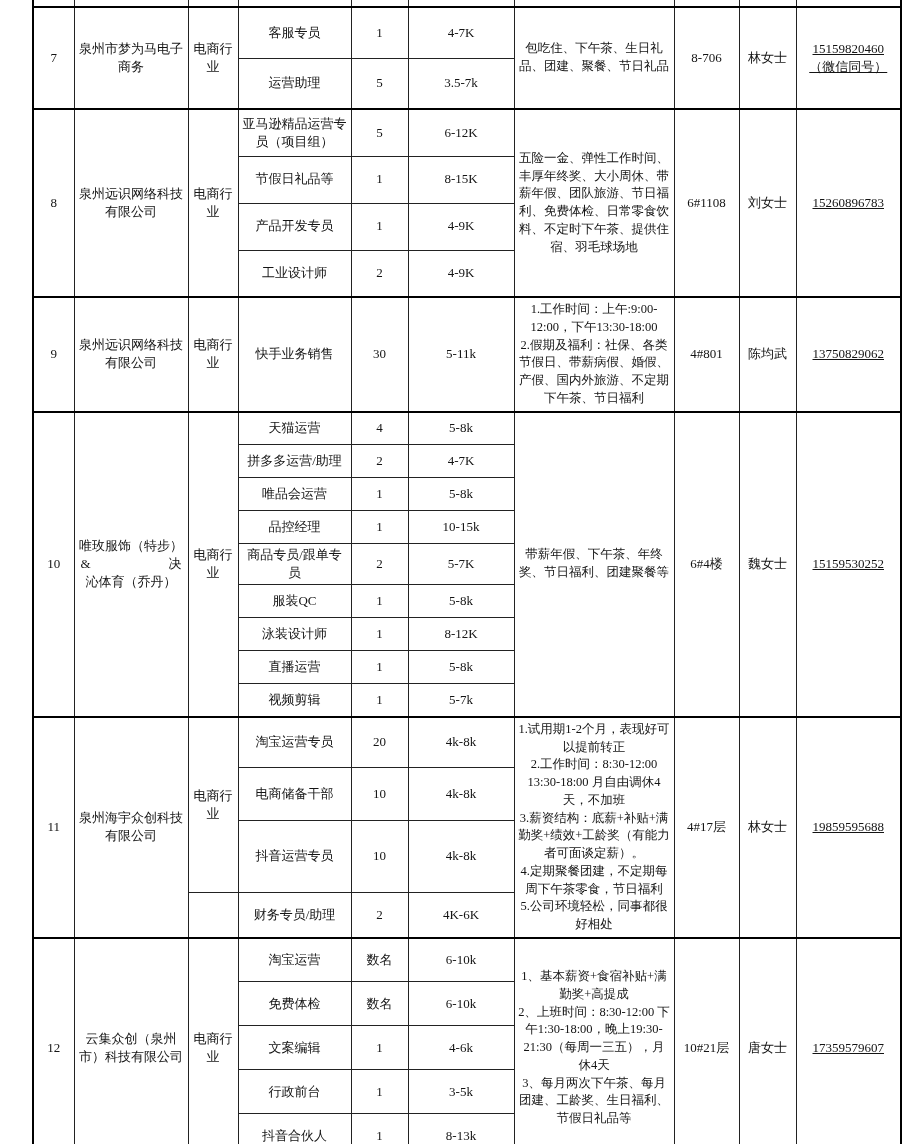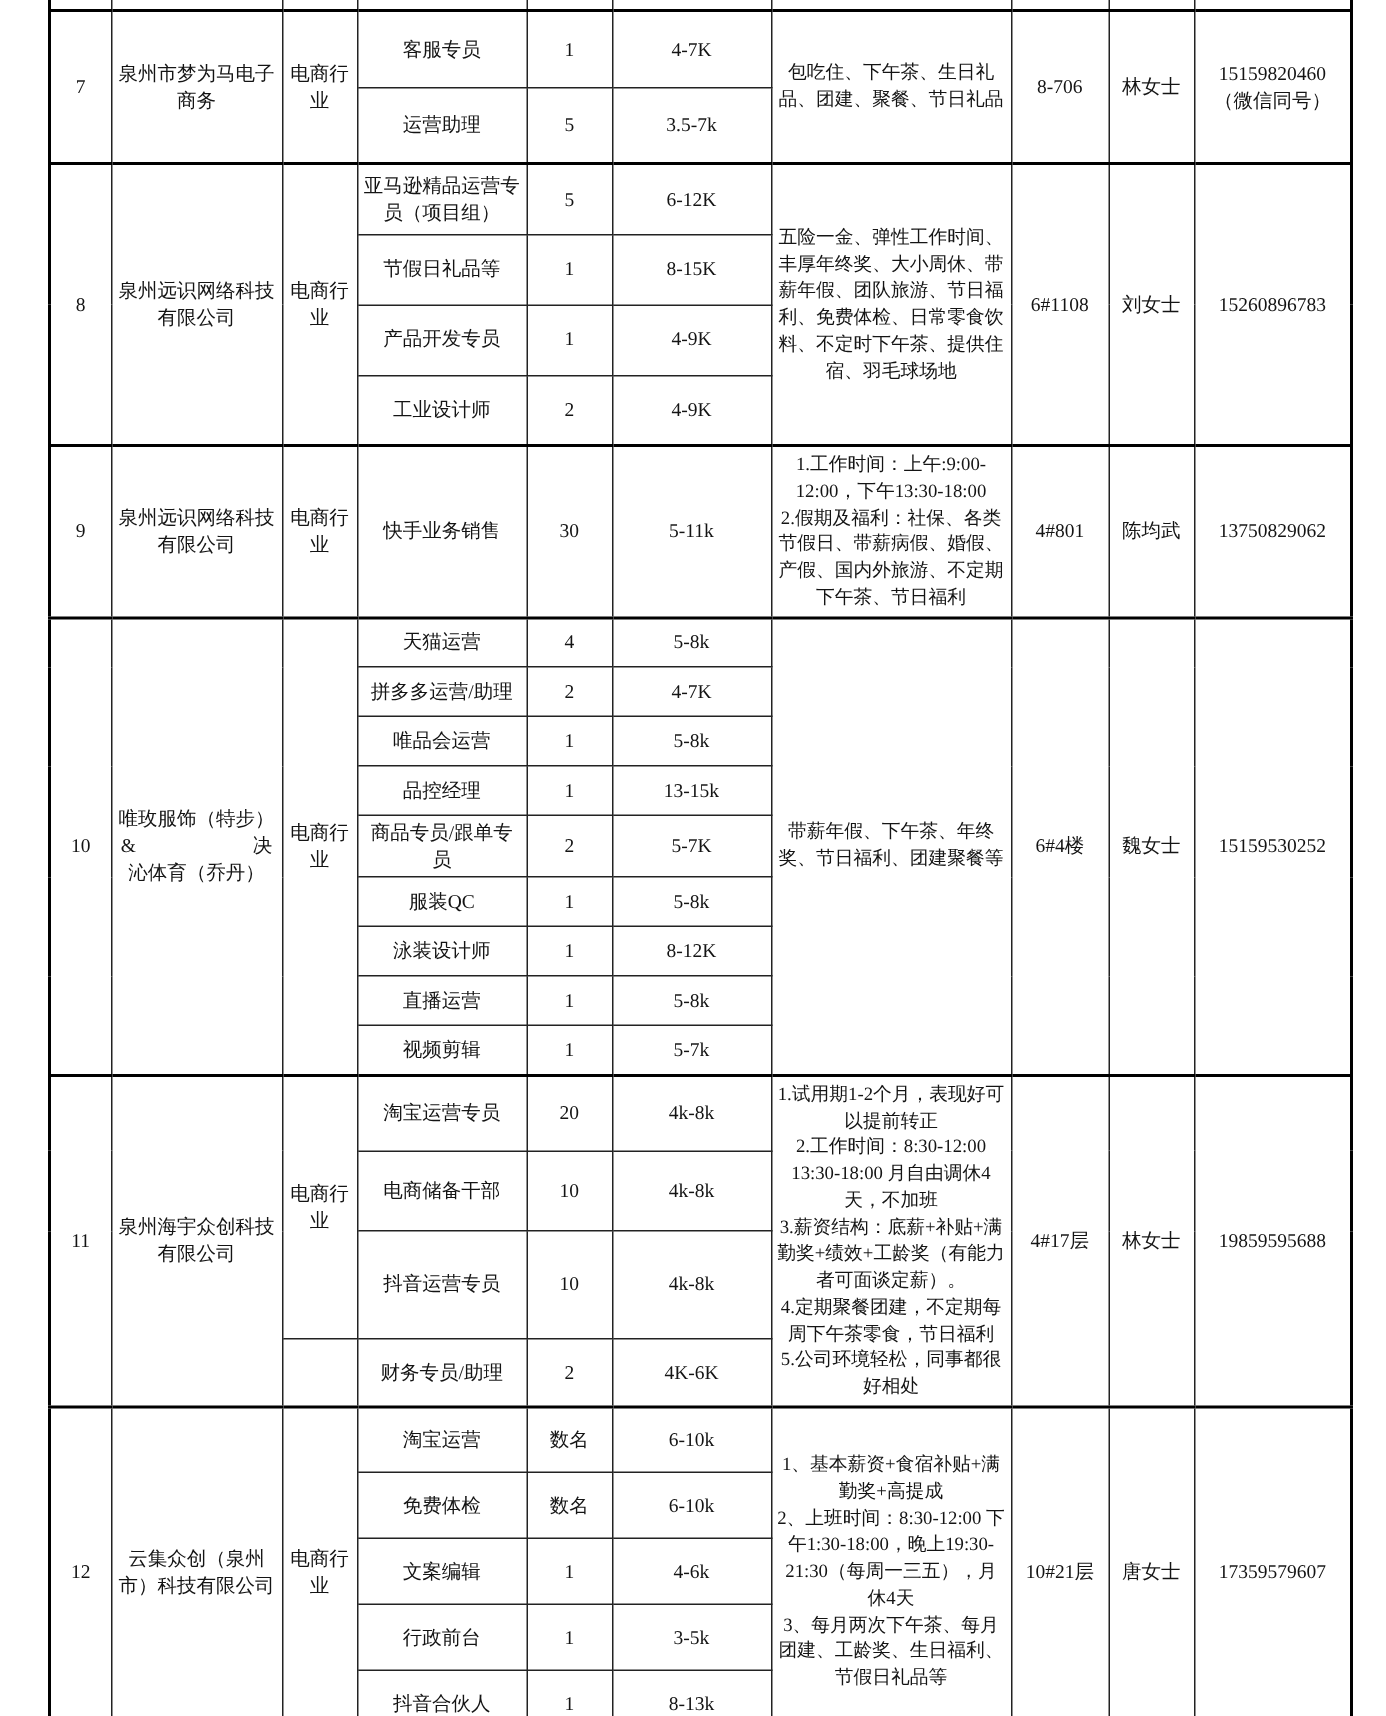--- a/index.html
+++ b/index.html
@@ -7,21 +7,21 @@
        font-family:"Liberation Serif","DejaVu Serif",serif;color:#141414;}
   .sheet{margin:0 0 0 32px;padding-top:0;}
   table{border-collapse:collapse;table-layout:fixed;border:2px solid #000;border-top:none;}
   td{border:1px solid #222;text-align:center;vertical-align:middle;
      padding:2px 4px;font-size:13px;line-height:1.4;word-break:break-word;overflow:hidden;}
   tr.gstart td{border-top:2px solid #000;margin-left:20px;}
   tr.partial td{border-top:none;padding:0;}
   .h7{height:7px}.h51{height:51px}.h47{height:47px}.h97{height:97px}.h33{height:33px}
   .h45{height:45px}.h48{height:48px}.h64{height:64px}.h41{height:41px}.h44{height:44px}
   td.benefits{font-size:12.5px;line-height:1.42;padding:3px 3px;}
-  td.phone{word-break:break-all;}
+  td.phone{word-break:break-all;text-decoration:underline;}
   .co-l2{display:flex;justify-content:space-between;padding:0 2px;}
 </style>
 </head>
 <body>
 
 <div class="sheet">
 <table>
   <colgroup>
     <col style="width:41px">
         <col style="width:114px">
@@ -142,21 +142,21 @@
     <td>4-7K</td>
   </tr>
   <tr class="h33">
     <td>唯品会运营</td>
     <td>1</td>
     <td>5-8k</td>
   </tr>
   <tr class="h33">
     <td>品控经理</td>
     <td>1</td>
-    <td>13-15k</td>
+    <td>10-15k</td>
   </tr>
   <tr class="h33">
     <td>商品专员/跟单专员</td>
     <td>2</td>
     <td>5-7K</td>
   </tr>
   <tr class="h33">
     <td>服装QC</td>
     <td>1</td>
     <td>5-8k</td>

